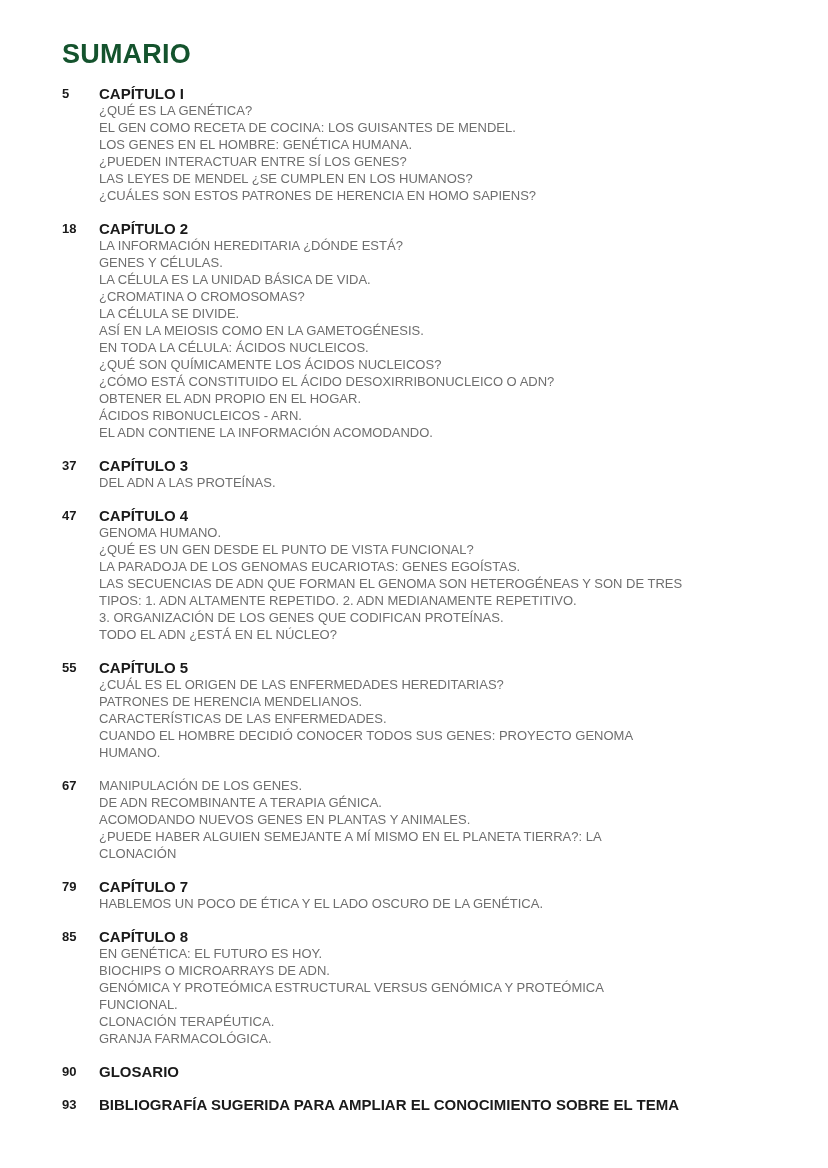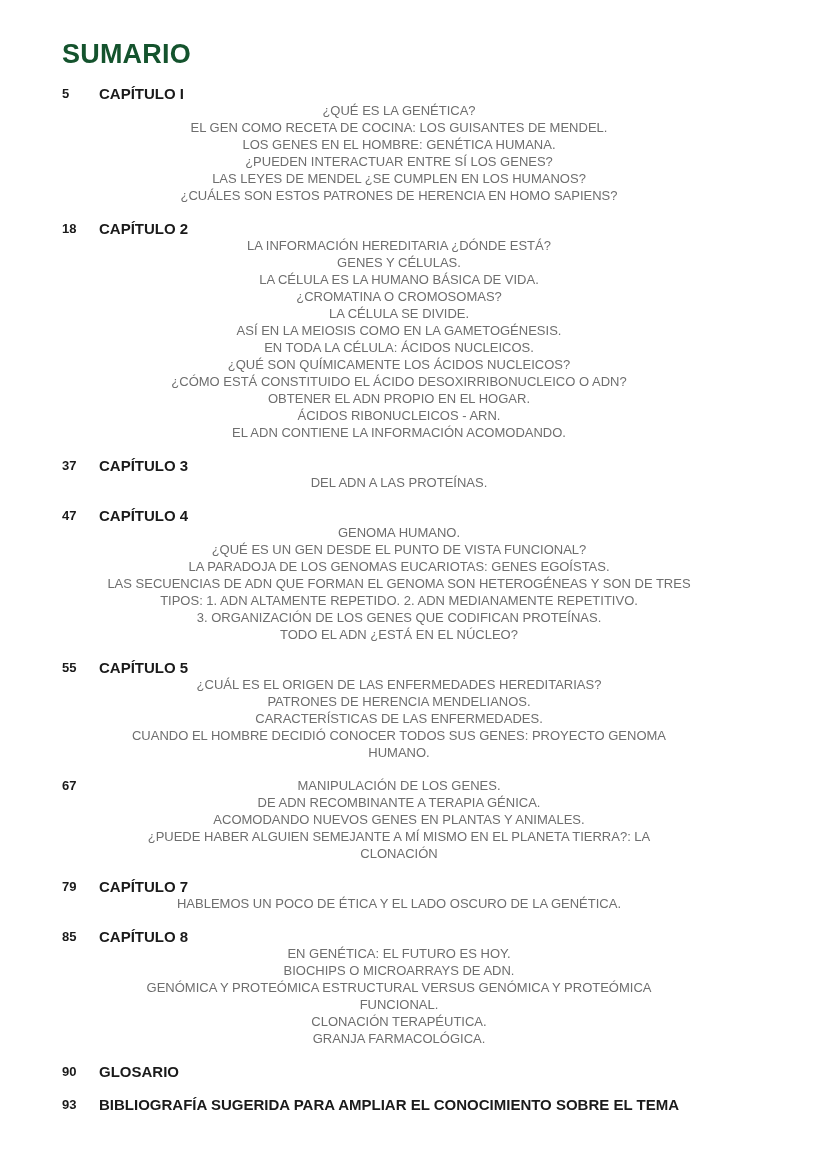--- a/index.html
+++ b/index.html
@@ -15,21 +15,21 @@
   .section { display: flex; margin-bottom: 16px; }
   .section .page-num {
     width: 37px; flex: none; font-size: 13px; font-weight: bold;
     color: #1a1a1a; line-height: 17px;
   }
   .section .body { flex: 1; }
   .section .heading {
     font-size: 15px; font-weight: bold; color: #1a1a1a; line-height: 17px;
   }
   .section .item {
-    font-size: 13px; color: #6e6e6e; line-height: 17px; max-width: 600px; text-align: center;
+    font-size: 13px; color: #6e6e6e; line-height: 17px; max-width: 600px;
   }
 </style>
 </head>
 <body>
 
 <div class="page">
   <div class="title">SUMARIO</div>
   <div id="sections">
       <div class="section">
         <div class="page-num">5</div>
@@ -42,21 +42,21 @@
           <div class="item">LAS LEYES DE MENDEL ¿SE CUMPLEN EN LOS HUMANOS?</div>
           <div class="item">¿CUÁLES SON ESTOS PATRONES DE HERENCIA EN HOMO SAPIENS?</div>
         </div>
       </div>
       <div class="section">
         <div class="page-num">18</div>
         <div class="body">
           <div class="heading">CAPÍTULO 2</div>
           <div class="item">LA INFORMACIÓN HEREDITARIA ¿DÓNDE ESTÁ?</div>
           <div class="item">GENES Y CÉLULAS.</div>
-          <div class="item">LA CÉLULA ES LA HUMANO BÁSICA DE VIDA.</div>
+          <div class="item">LA CÉLULA ES LA UNIDAD BÁSICA DE VIDA.</div>
           <div class="item">¿CROMATINA O CROMOSOMAS?</div>
           <div class="item">LA CÉLULA SE DIVIDE.</div>
           <div class="item">ASÍ EN LA MEIOSIS COMO EN LA GAMETOGÉNESIS.</div>
           <div class="item">EN TODA LA CÉLULA: ÁCIDOS NUCLEICOS.</div>
           <div class="item">¿QUÉ SON QUÍMICAMENTE LOS ÁCIDOS NUCLEICOS?</div>
           <div class="item">¿CÓMO ESTÁ CONSTITUIDO EL ÁCIDO DESOXIRRIBONUCLEICO O ADN?</div>
           <div class="item">OBTENER EL ADN PROPIO EN EL HOGAR.</div>
           <div class="item">ÁCIDOS RIBONUCLEICOS - ARN.</div>
           <div class="item">EL ADN CONTIENE LA INFORMACIÓN ACOMODANDO.</div>
         </div>

